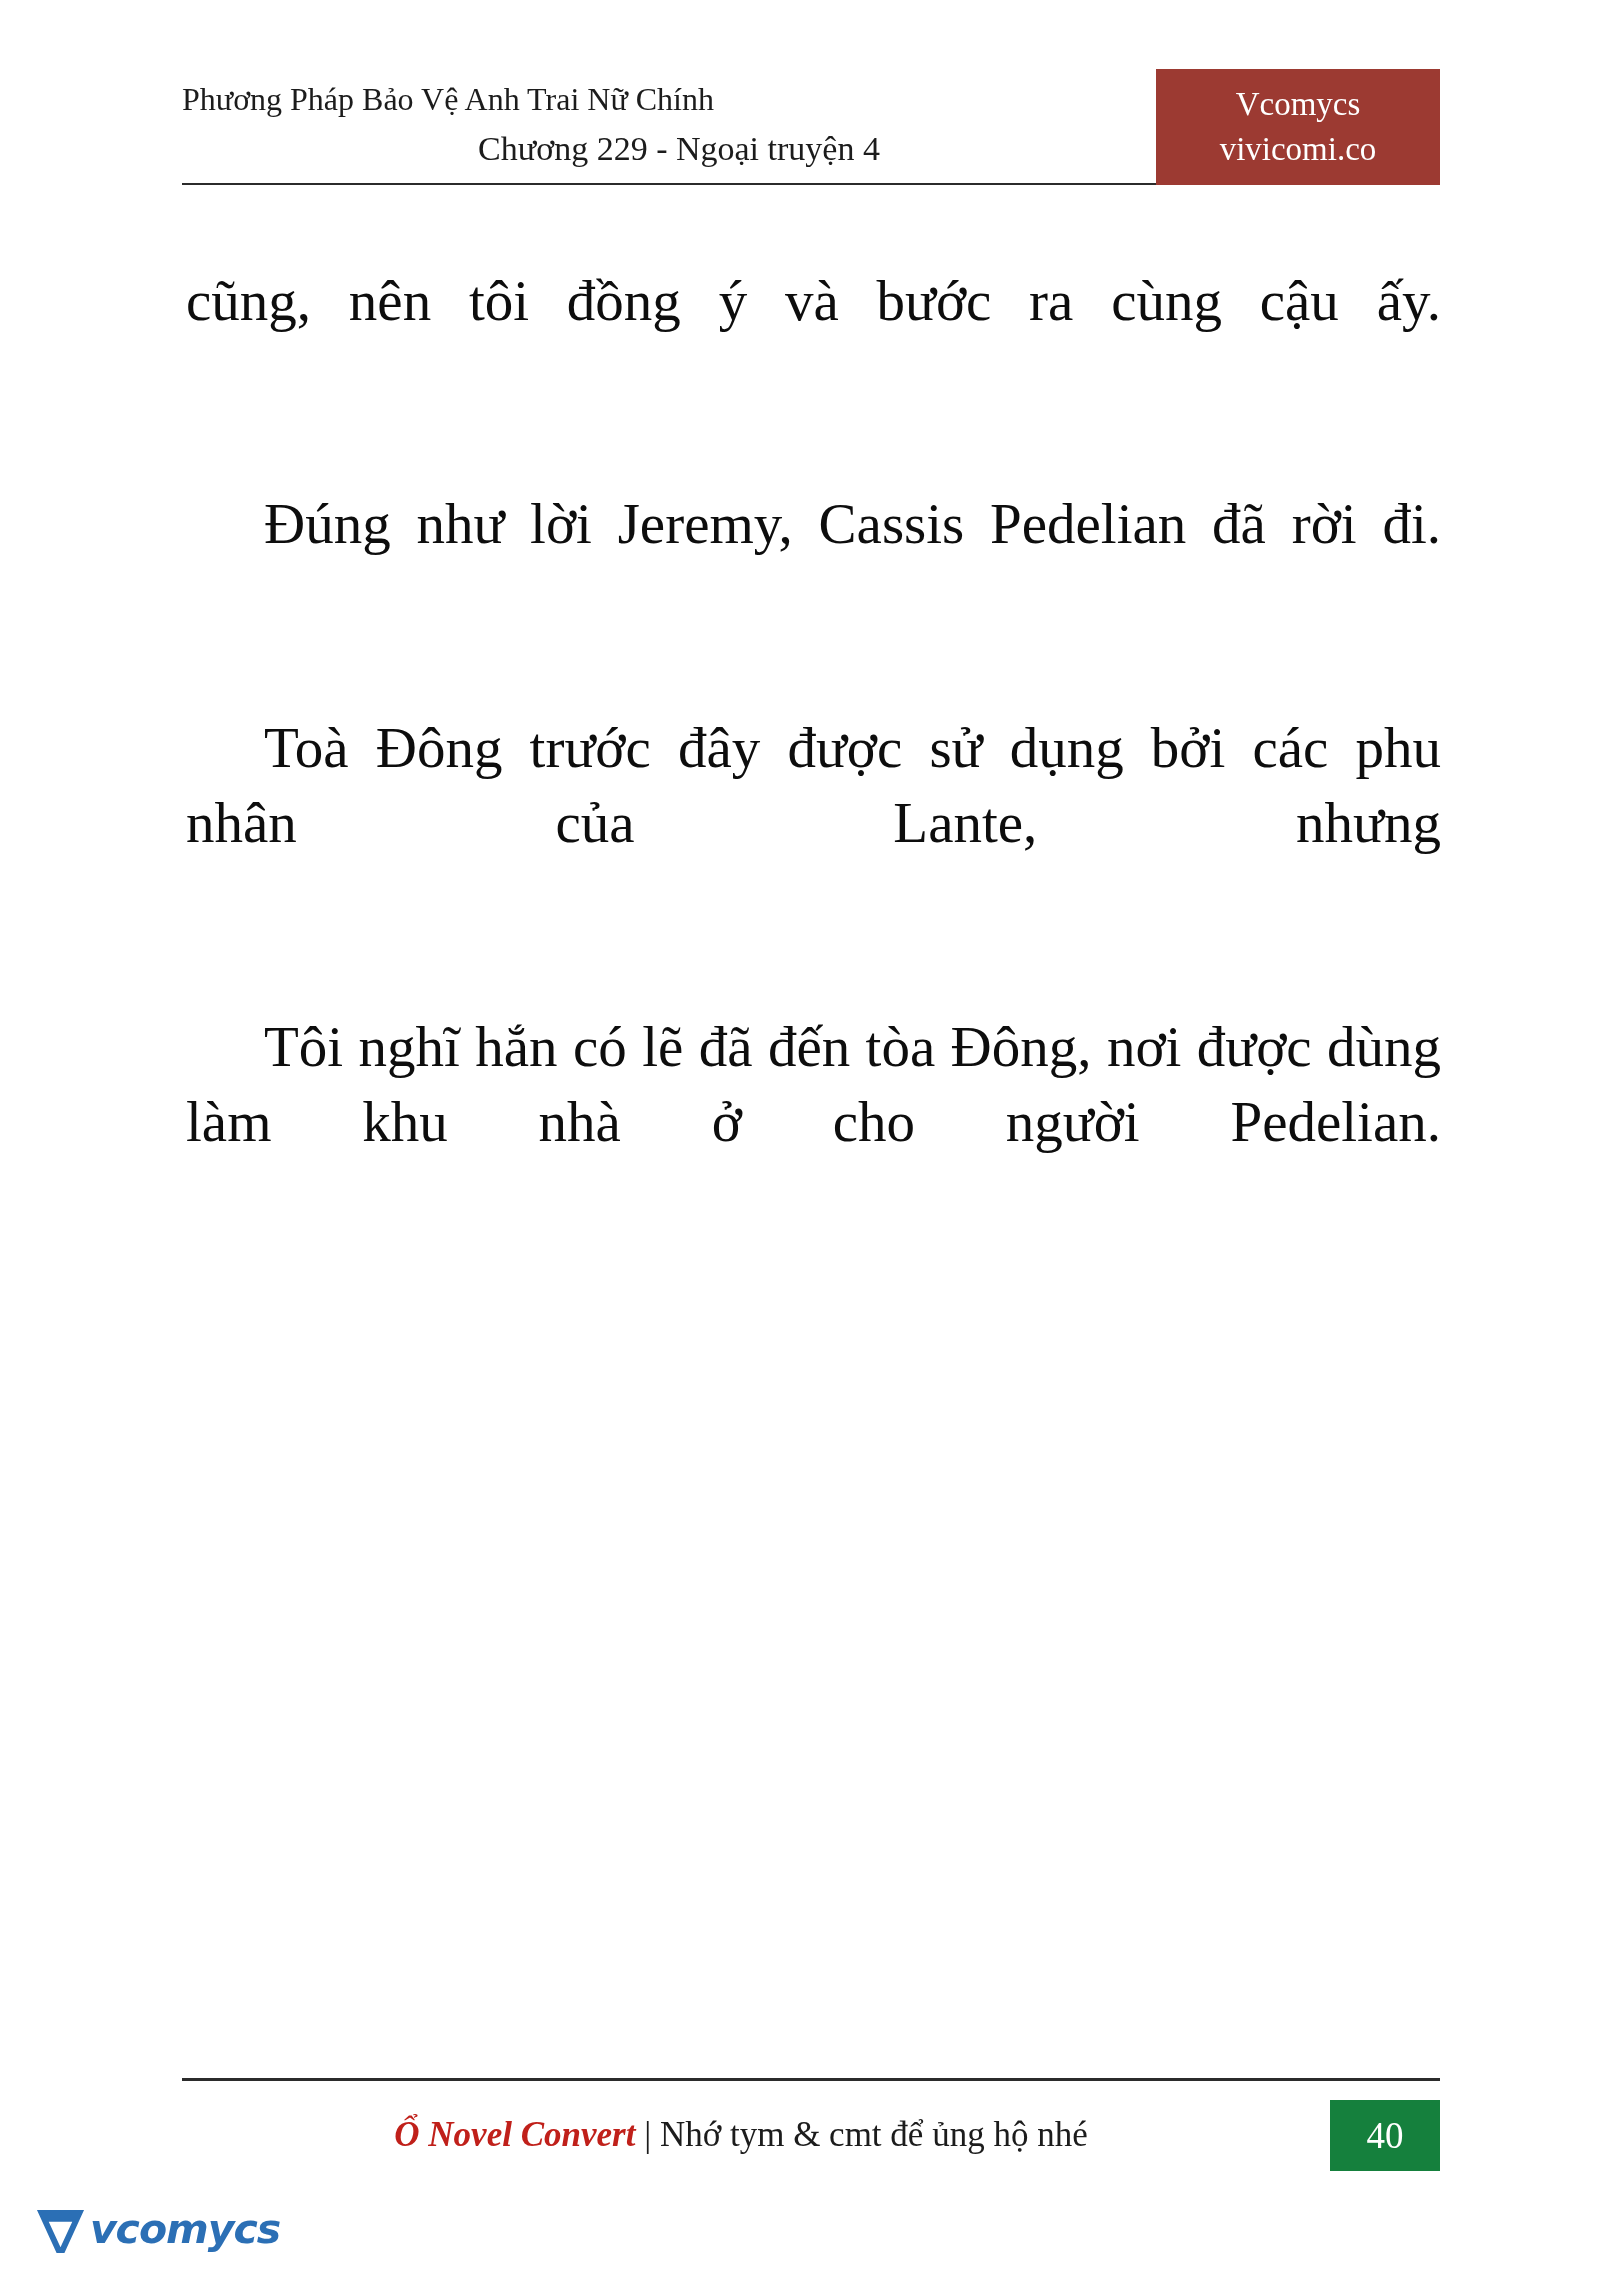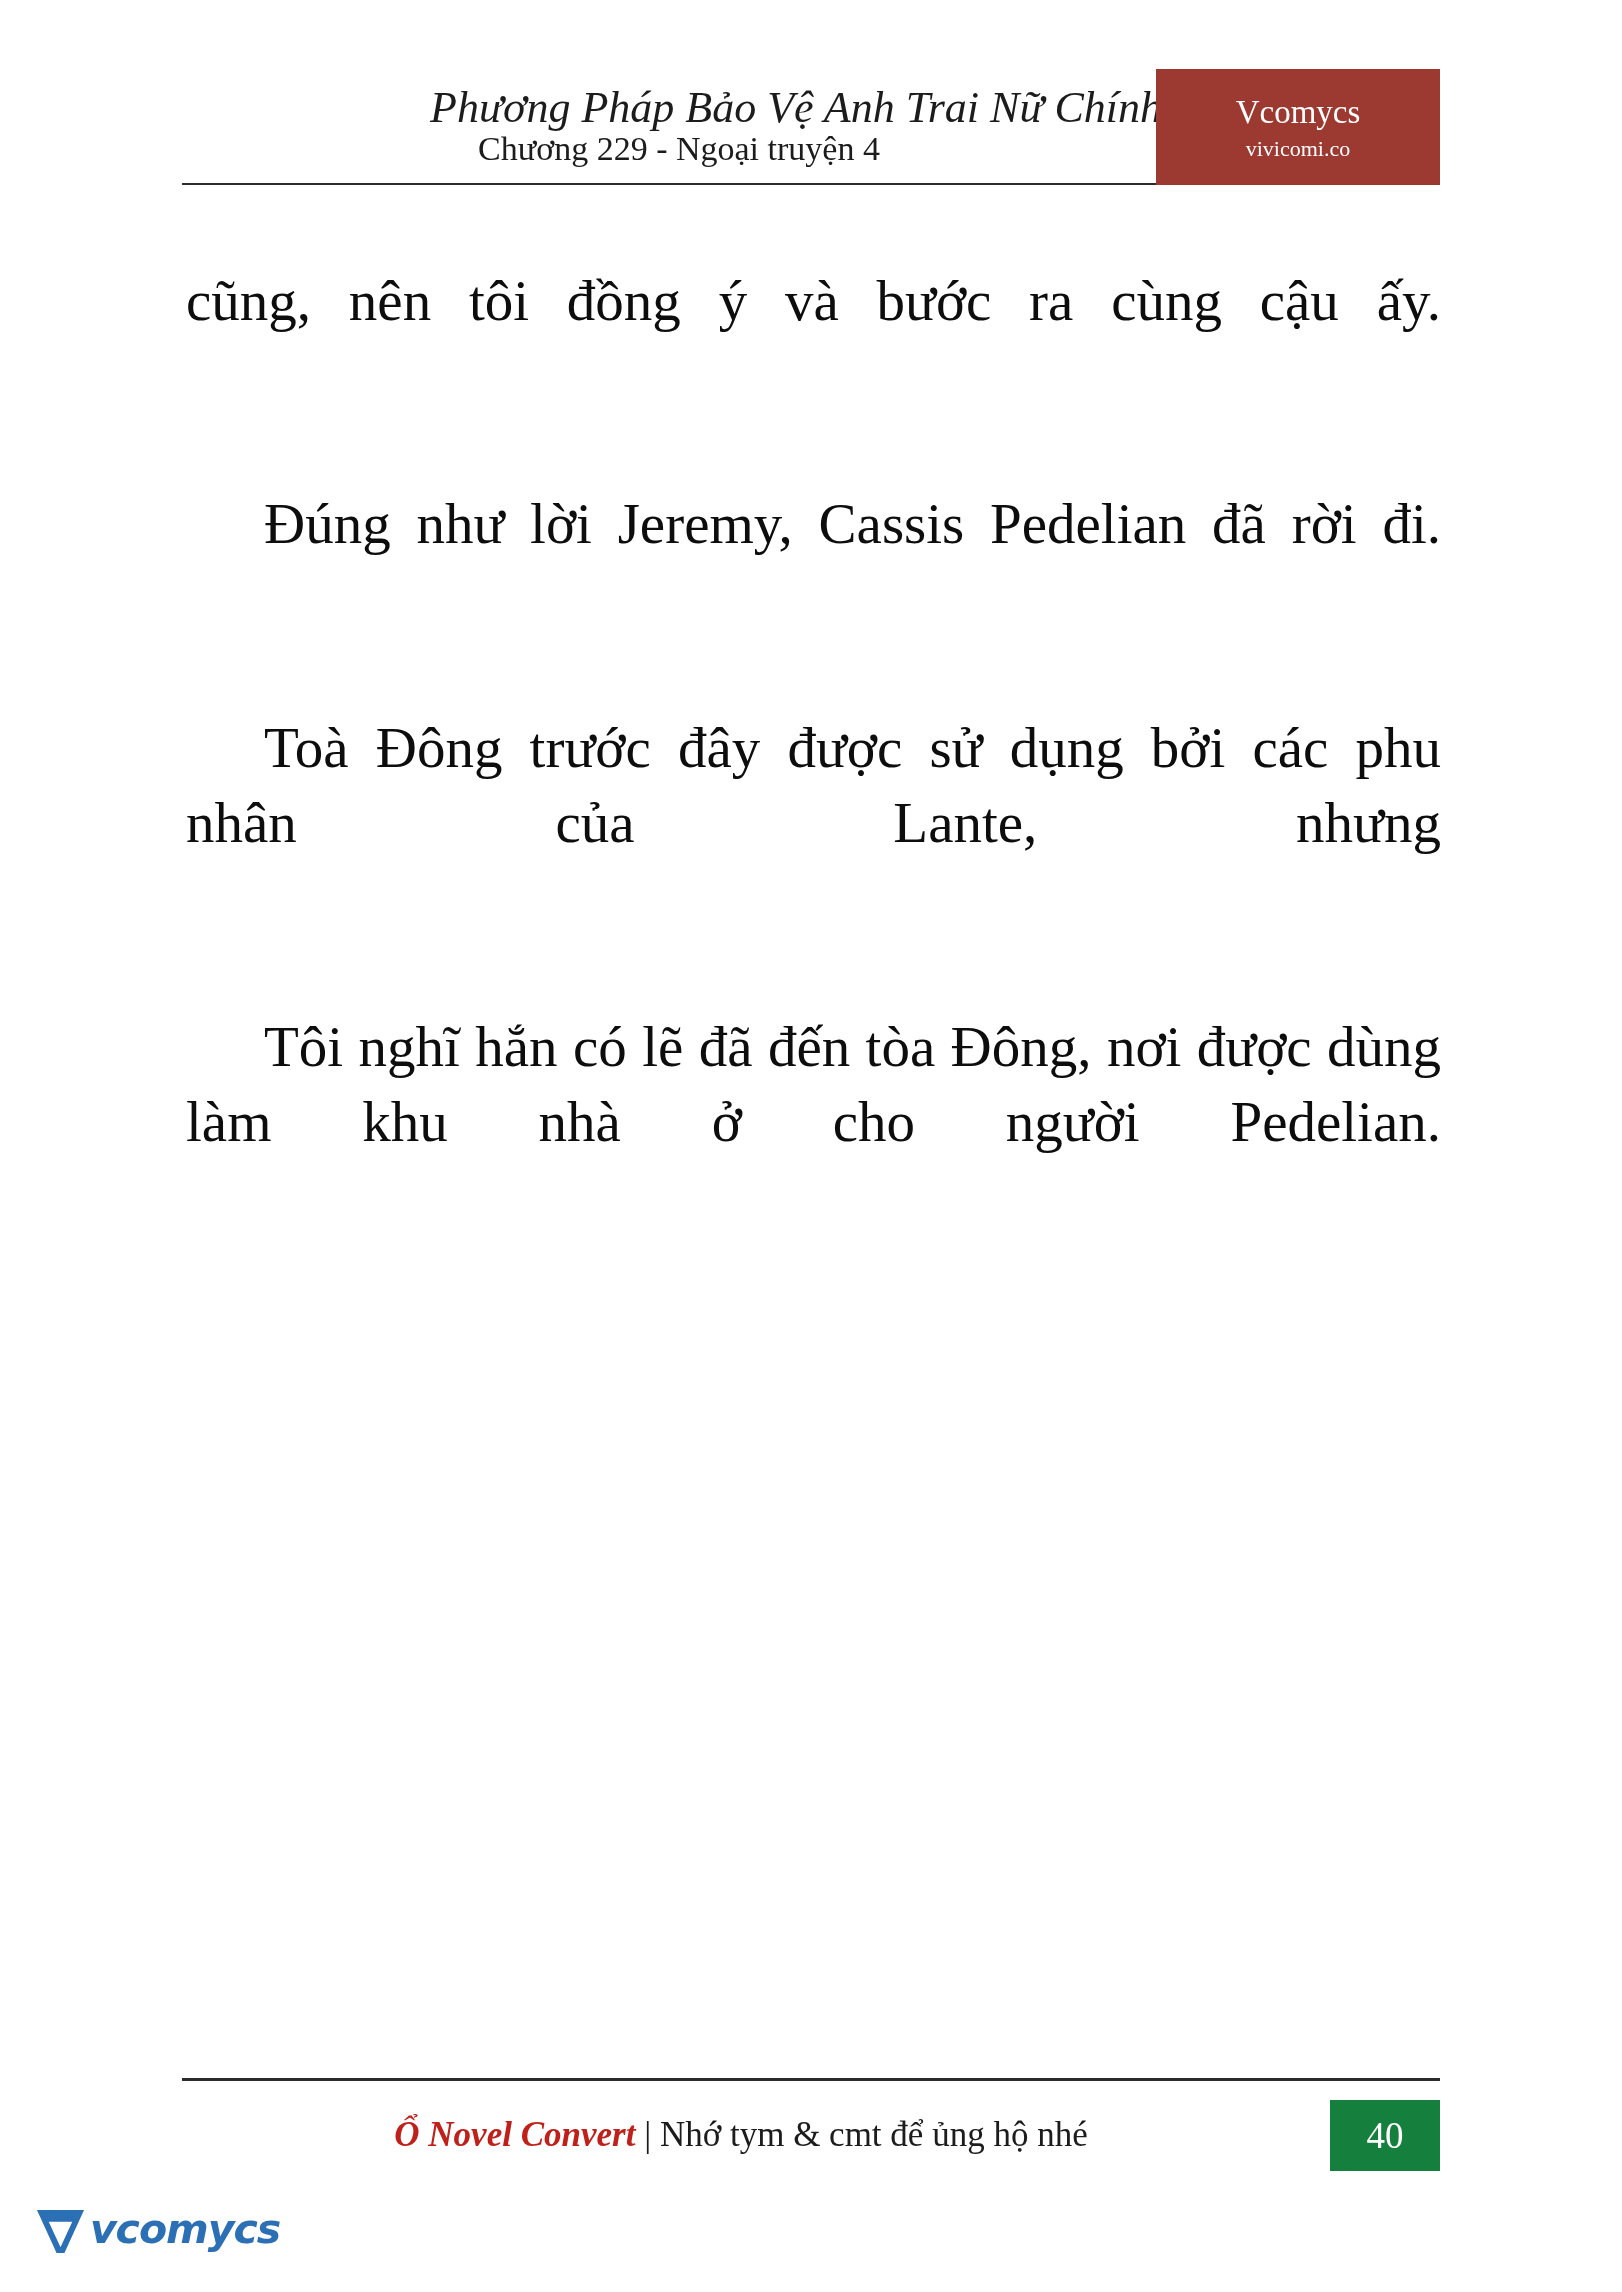--- a/index.html
+++ b/index.html
@@ -37,26 +37,25 @@
     width: 100%;
     height: 116px;
     border-bottom: 2.9px solid #2b2b2b;
     box-sizing: border-box;
   }
   .header-title {
     position: absolute;
     left: 0;
     top: 7.8px;
     width: 980px;
-    text-align: right;
-    font-size: 44px;
+    text-align: left;
+    font-size: 32px;
     line-height: 1.42;
     color: #1c1c1c;
     white-space: nowrap;
-    font-style: italic;
   }
   .header-sub {
     position: absolute;
     left: 7px;
     top: 56px;
     width: 980px;
     text-align: center;
     font-size: 34px;
     line-height: 1.42;
     color: #1c1c1c;
@@ -73,21 +72,21 @@
     display: flex;
     flex-direction: column;
     align-items: center;
     justify-content: center;
   }
   .header-badge .line1 {
     font-size: 33px;
     line-height: 1.35;
   }
   .header-badge .line2 {
-    font-size: 22px;
+    font-size: 33px;
     line-height: 1.35;
   }
 
   
   .content {
     position: absolute;
     left: 186px;
     top: 263px;
     width: 1255px;
   }

